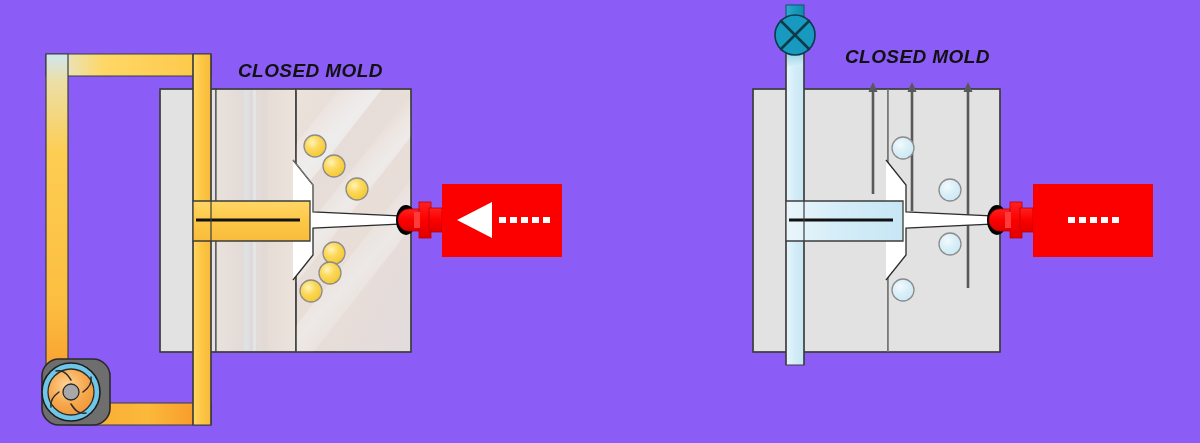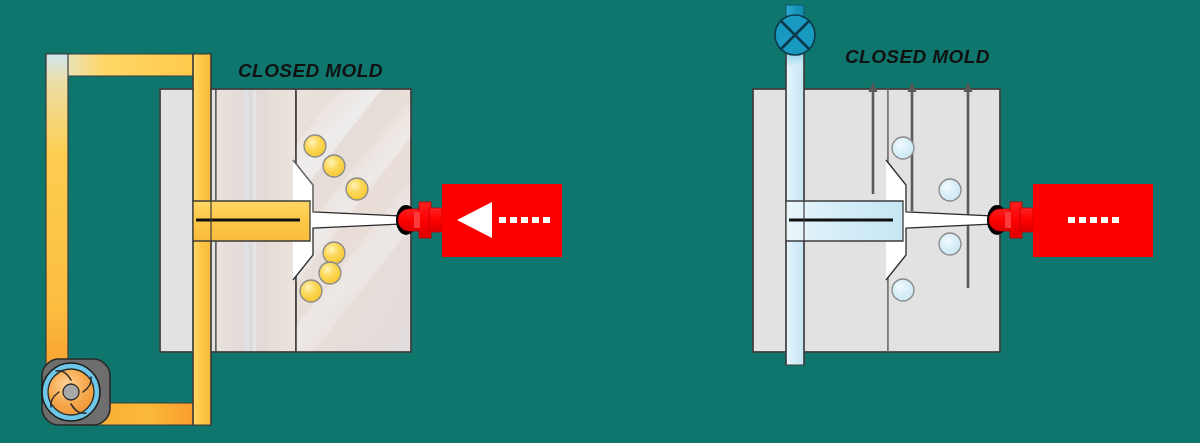--- a/index.html
+++ b/index.html
@@ -7,21 +7,21 @@
     padding: 0;
     background: #ffffff;
   }
   body {
     font-family: "Liberation Sans", sans-serif;
   }
   #stage {
     position: relative;
     width: 1200px;
     height: 443px;
-    background: #0f766e;
+    background: #8b5cf6;
     overflow: hidden;
   }
   #stage svg {
     display: block;
   }
   .mold-title {
     font-family: "Liberation Sans", sans-serif;
     font-weight: bold;
     font-style: italic;
     font-size: 19px;

